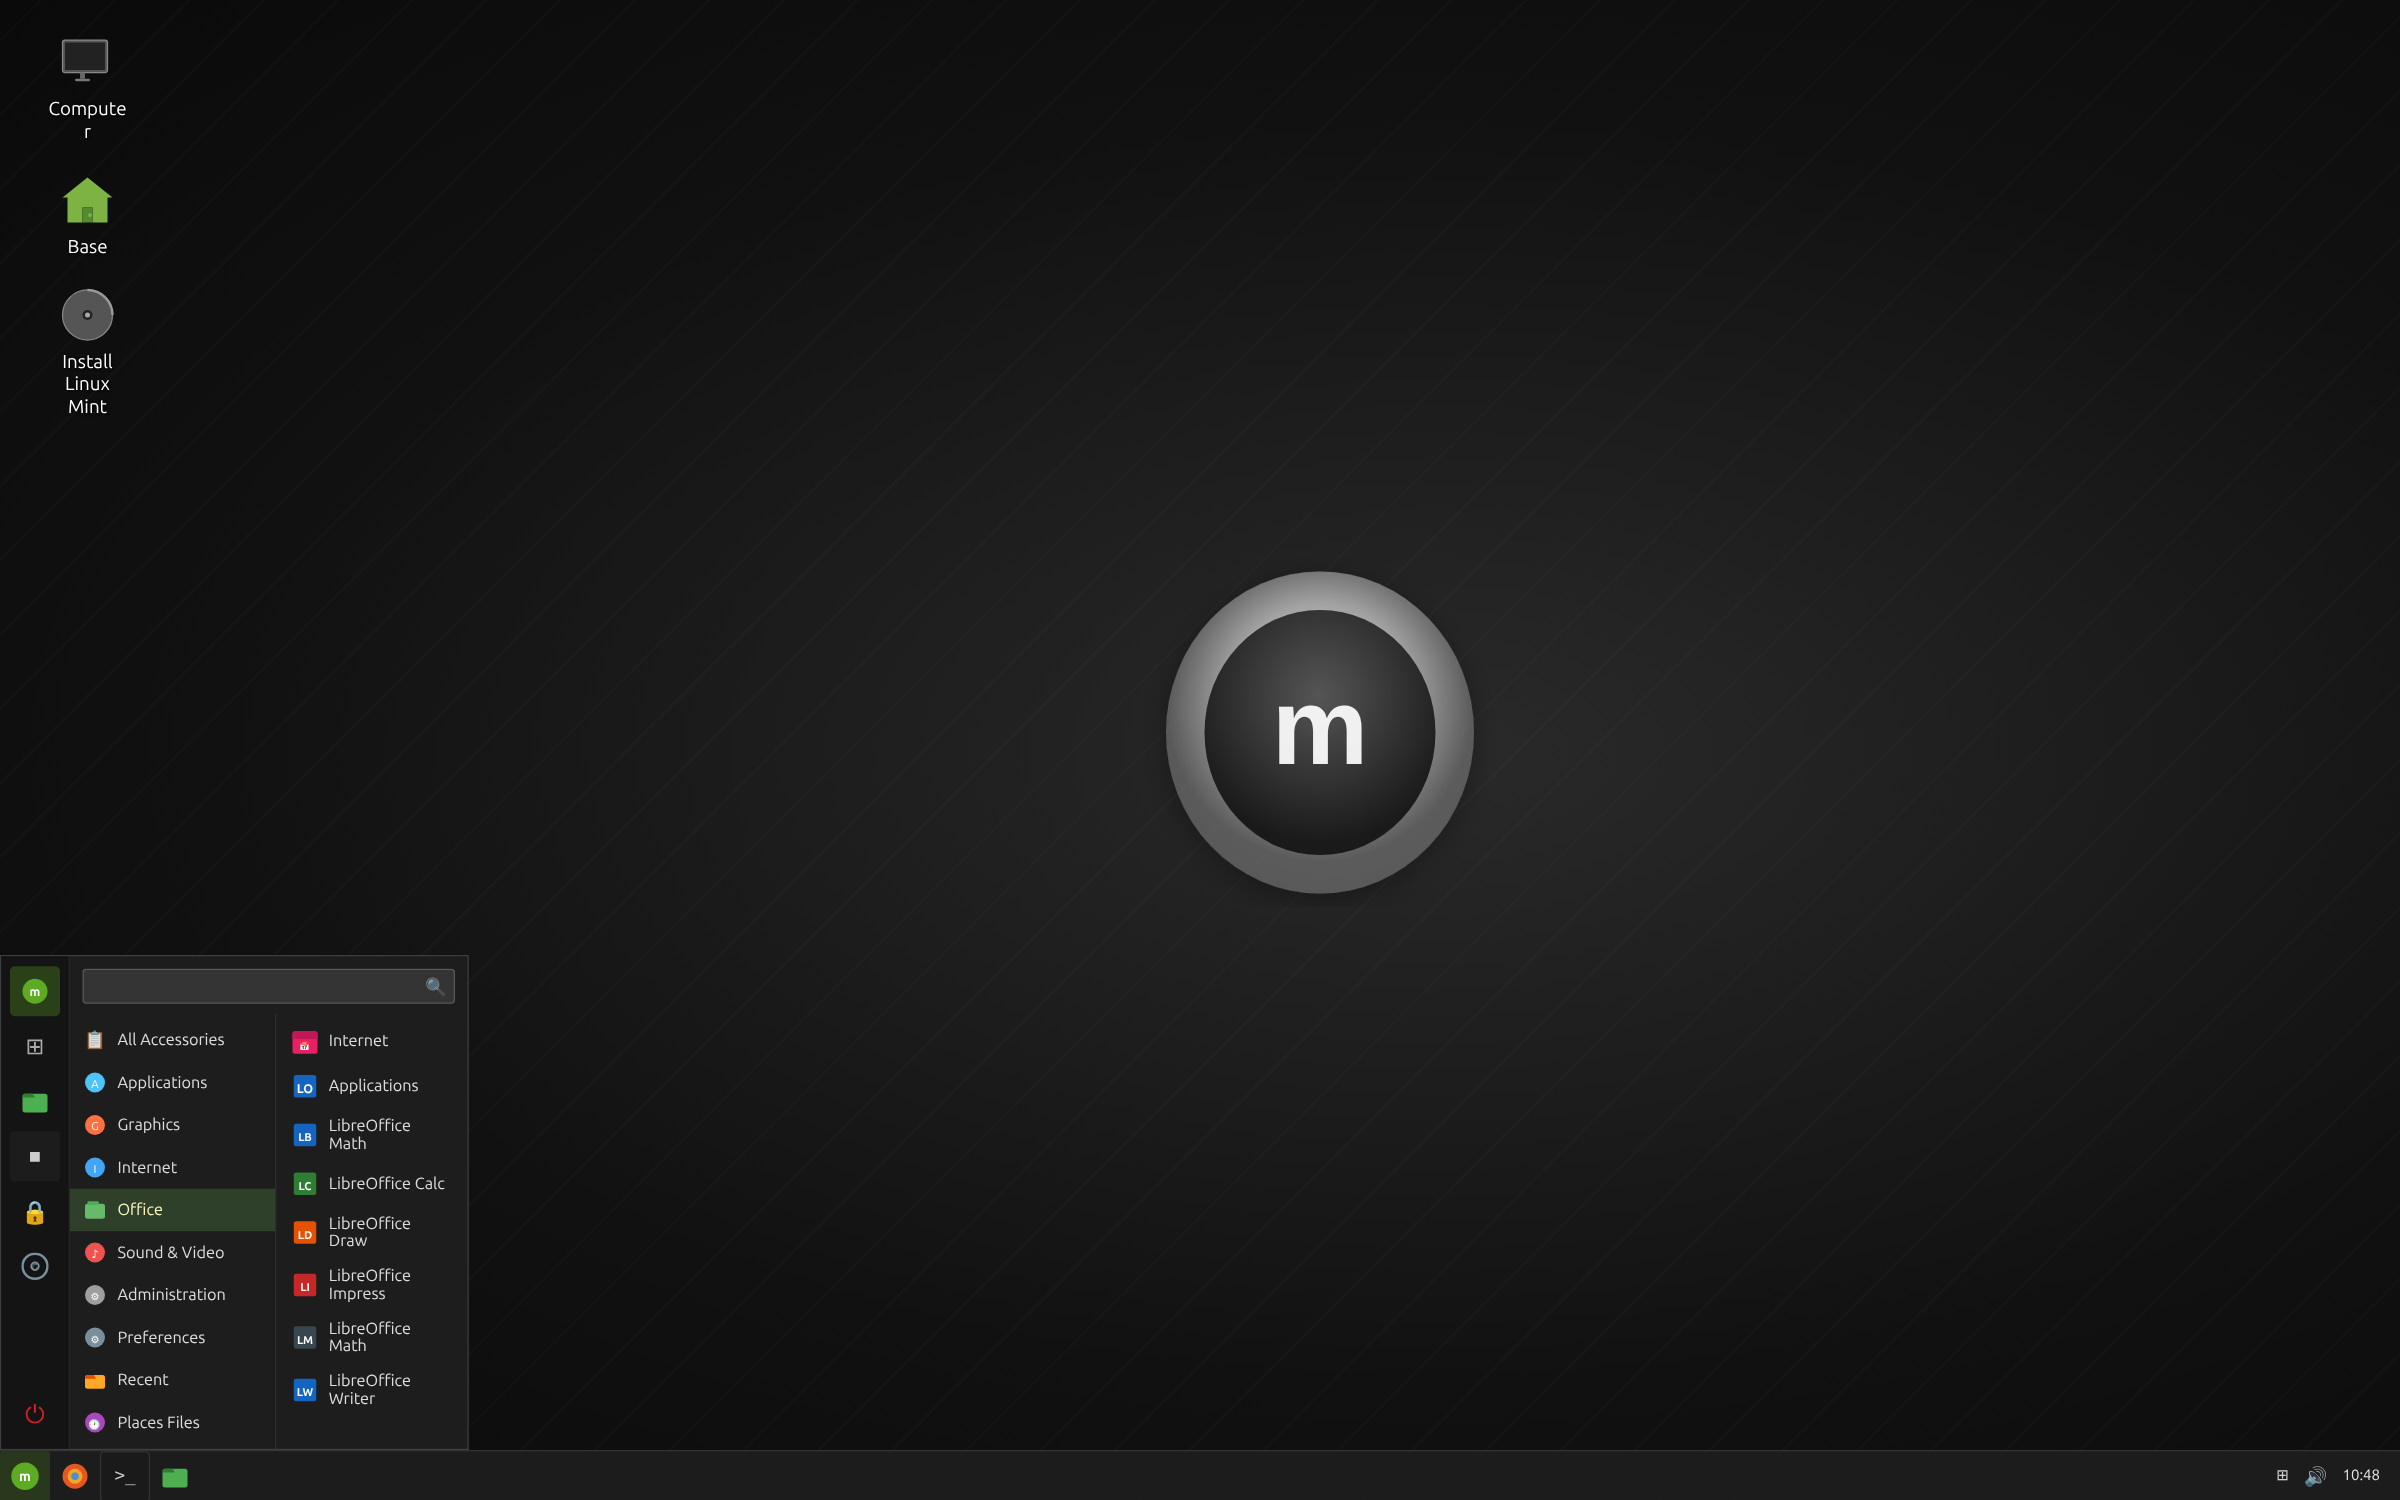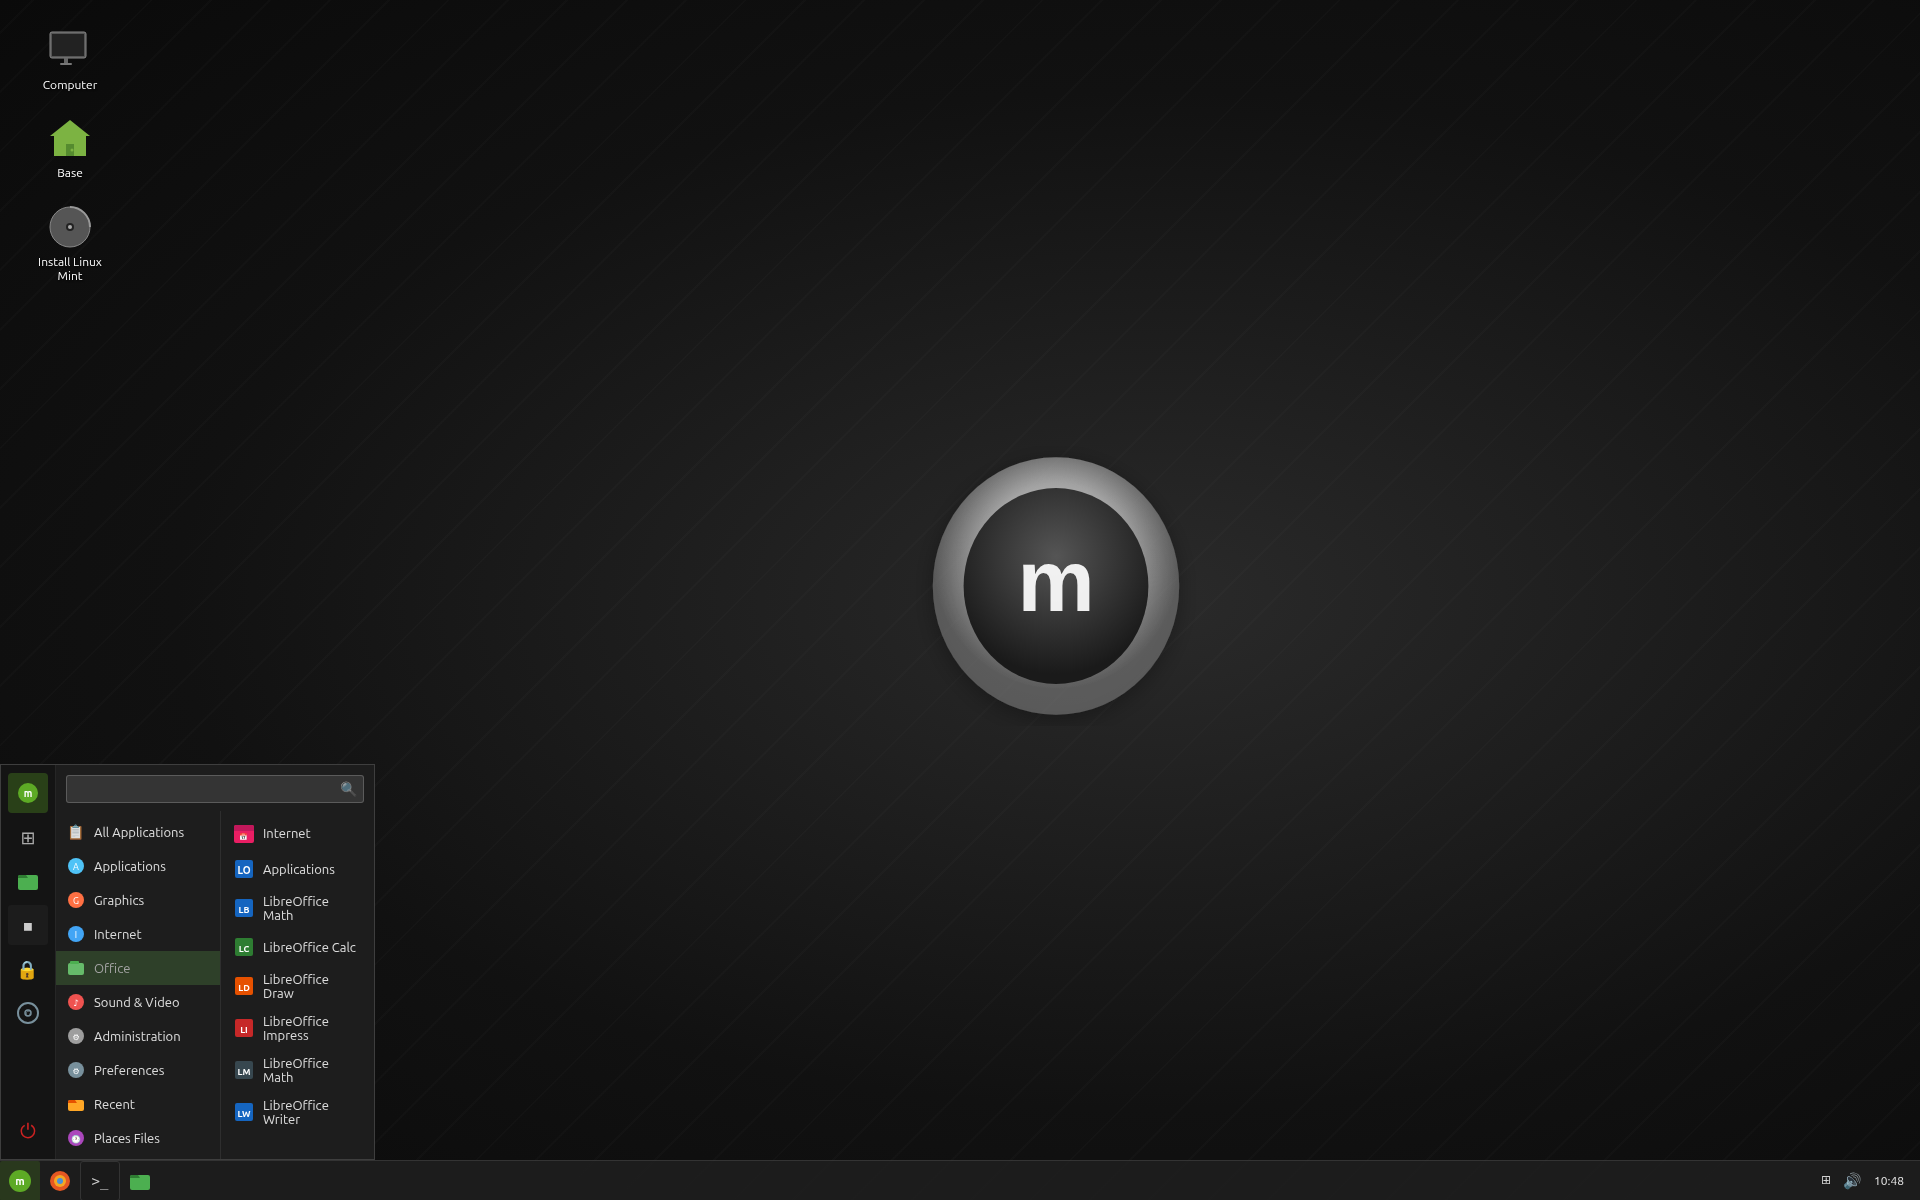--- a/index.html
+++ b/index.html
@@ -81,21 +81,21 @@
     .desktop-icon .icon-img {
       width: 48px;
       height: 48px;
       display: flex;
       align-items: center;
       justify-content: center;
     }
 
     .desktop-icon .icon-label {
       color: white;
-      font-size: 12px;
+      font-size: 15px;
       text-align: center;
       text-shadow: 1px 1px 2px rgba(0,0,0,0.9);
       line-height: 1.2;
       word-break: break-word;
     }
 
     
     .taskbar {
       position: absolute;
       bottom: 0;
@@ -215,21 +215,21 @@
       align-items: center;
       gap: 8px;
       padding: 7px 10px;
       cursor: pointer;
       color: rgba(255,255,255,0.85);
       font-size: 13px;
     }
 
     .category-item.active {
       background: rgba(100, 170, 80, 0.25);
-      color: #a3a3a3;
+      color: #fef9c3;
     }
 
     .category-icon {
       width: 20px;
       height: 20px;
       display: flex;
       align-items: center;
       justify-content: center;
       font-size: 14px;
       flex-shrink: 0;
@@ -388,21 +388,21 @@
           <input type="text" class="search-input" placeholder="" style="">
           <div class="search-icon-btn">🔍</div>
         </div>
       </div>
 
       <div class="menu-content">
 
         <div class="menu-categories">
           <div class="category-item">
             <span class="category-icon">📋</span>
-            <span>All Applications</span>
+            <span>All Accessories</span>
           </div>
           <div class="category-item">
             <span class="category-icon icon-accessories">
               <svg width="18" height="18" viewBox="0 0 18 18">
                   <circle cx="9" cy="9" r="8" fill="#4fc3f7"></circle>
                   <text x="9" y="13" font-size="9" text-anchor="middle" fill="white">A</text>
                 </svg>
             </span>
             <span>Applications</span>
           </div>

